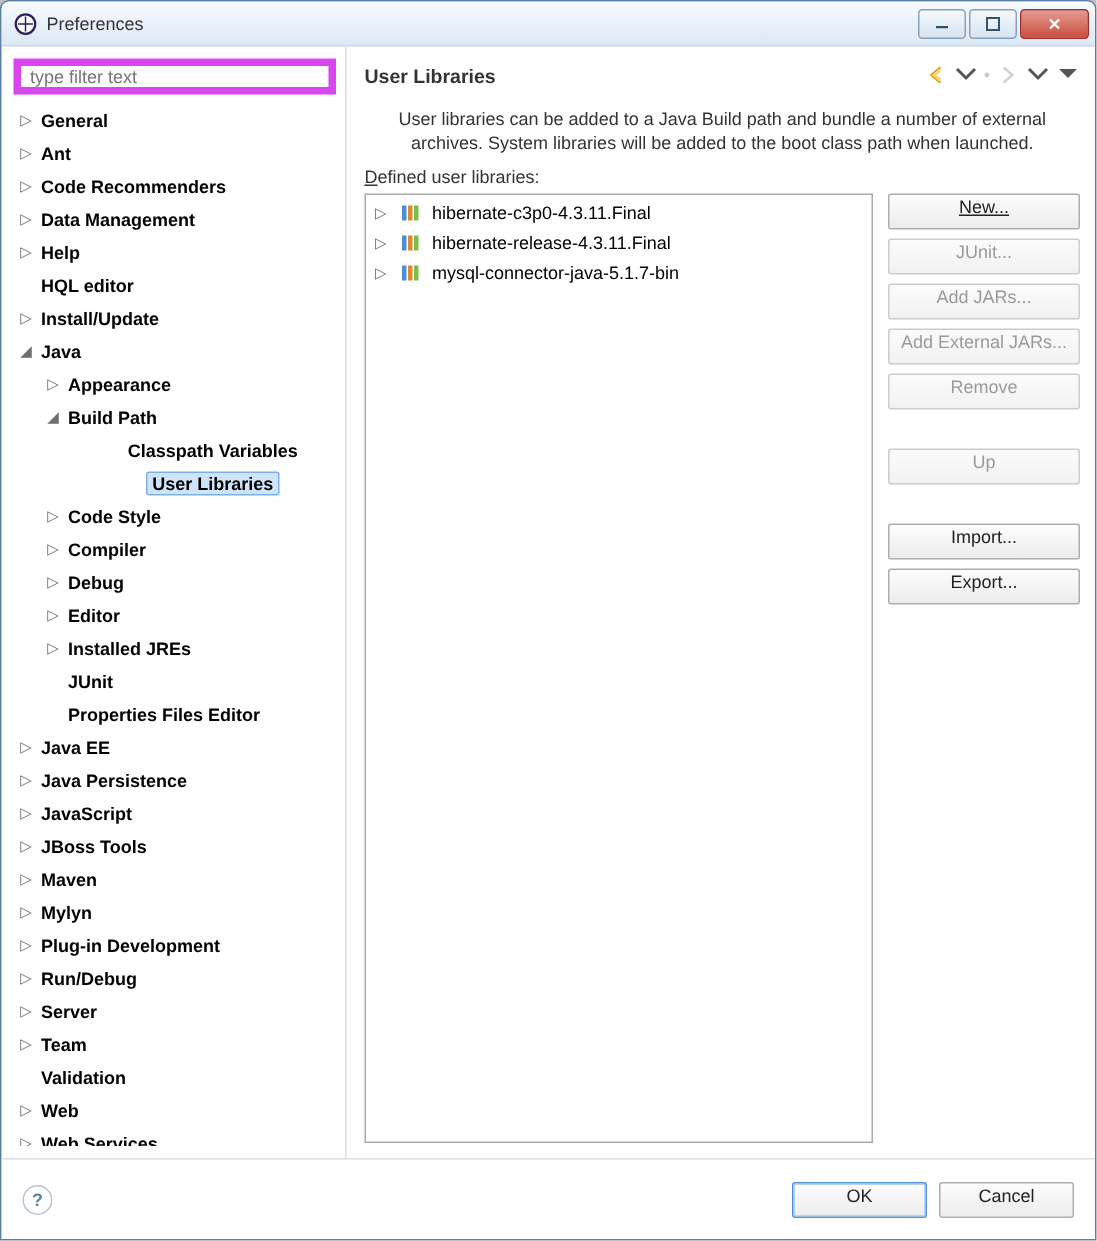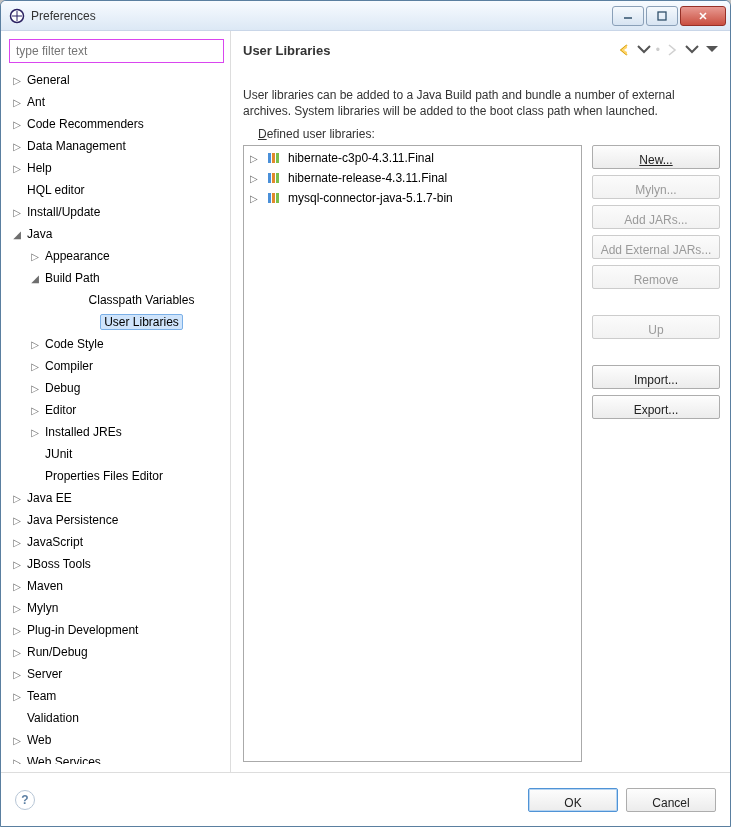--- a/index.html
+++ b/index.html
@@ -26,50 +26,50 @@
     color:#30506b; cursor:default;
   }
   .win-btn.close { background: linear-gradient(#e89a92,#c94f40); color:#fff; border-color:#963027; width:46px;}
   .win-btn svg { width:10px;height:10px; }
   .body { flex:1; display:flex; overflow:hidden; }
   .left-pane {
     width: 230px; border-right: 1px solid #ddd; padding: 8px 6px 8px 8px;
     display:flex;flex-direction:column; overflow:auto;
   }
   .filter {
-    width: 100%; height: 24px; border:1px solid #d946ef; padding: 2px 6px; color:#888;
+    width: 100%; height: 24px; border:5px solid #d946ef; padding: 2px 6px; color:#888;
     margin-bottom:6px; outline:none;
   }
   .tree { flex:1; overflow:auto; }
   .tree-item { display:flex; align-items:center; height:22px; cursor:default; white-space:nowrap; }
   .tree-item .tw { width:12px; text-align:center; color:#6e6e6e; font-size:10px; }
-  .tree-item .lbl { padding: 1px 4px; border-radius:2px; }
+  .tree-item .lbl { padding: 1px 4px; border-radius:2px;font-weight:bold; }
   .tree-item.selected .lbl { background:#cfe4fb; border:1px solid #7bb0e7; padding:0 3px; }
   .d1 { padding-left: 2px; }
   .d2 { padding-left: 20px; }
   .d3 { padding-left: 38px; justify-content: center; }
   .right-pane { flex:1; display:flex; flex-direction:column; padding: 6px 10px 0 12px; }
   .rp-header { display:flex; align-items:center; justify-content:space-between; height:26px; }
   .rp-title { font-size:13px; font-weight:bold; color:#333; }
   .rp-tools { display:flex; align-items:center; gap:4px; }
   .tool-ico { width:16px;height:16px;display:flex;align-items:center;justify-content:center;cursor:pointer;}
-  .rp-desc { color:#333; margin:24px 0 8px 0; line-height:1.35; }
-  .rp-label { color:#333; margin-bottom:4px;margin-left:15px; }
+  .rp-desc { color:#333; margin:8px 0 8px 0; line-height:1.35;text-align:center; }
+  .rp-label { color:#333; margin-bottom:4px; }
   .rp-label u { text-decoration: underline; }
   .rp-mid { flex:1; display:flex; gap:10px; min-height:0; }
   .lib-list { flex:1; border:1px solid #aaa; background:#fff; overflow:auto; padding-top:2px;}
   .lib-item { display:flex;align-items:center; height:20px; padding-left:6px; gap:6px; }
   .lib-item .tw { width:10px; color:#6e6e6e; font-size:10px; }
   .lib-ico { width:16px;height:16px;display:flex;align-items:center;justify-content:center;}
   .btn-col { width:128px; display:flex; flex-direction:column; gap:6px; }
   .btn-spacer { height:14px; }
   .btn {
     height:24px; border:1px solid #adadad; background:linear-gradient(#fdfdfd,#ececec);
     border-radius:2px; cursor:pointer; color:#222; text-align:center;
-    display:flex;align-items:flex-end;justify-content:center;
+    display:flex;align-items:flex-start;justify-content:center;
   }
   .btn[disabled] { color:#9a9a9a; border-color:#ccc; background:linear-gradient(#fbfbfb,#f2f2f2); cursor:default;}
   .footer {
     height:54px; border-top:1px solid #ddd; display:flex; align-items:center;
     padding: 0 14px; justify-content:space-between; background:#fff;
   }
   .help-ico { width:20px;height:20px;border:1px solid #b7c6d6;border-radius:50%;
     display:flex;align-items:center;justify-content:center;color:#5c7fa3;font-weight:bold;cursor:pointer;}
   .footer-btns { display:flex; gap:8px; }
   .footer-btns .btn { width:90px; }
@@ -316,21 +316,21 @@
                 </svg>
               </span>
               <span>mysql-connector-java-5.1.7-bin</span>
             </div>
           </div>
 
         <div class="btn-col">
           <button class="btn">
               <span style="text-decoration:underline">New...</span>
             </button>
-          <button class="btn" disabled="">Mylyn...</button>
+          <button class="btn" disabled="">JUnit...</button>
           <button class="btn" disabled="">Add JARs...</button>
           <button class="btn" disabled="">Add External JARs...</button>
           <button class="btn" disabled="">Remove</button>
           <div class="btn-spacer"></div>
           <button class="btn" disabled="">Up</button>
           <div class="btn-spacer"></div>
           <button class="btn">Import...</button>
           <button class="btn">Export...</button>
         </div>
       </div>

